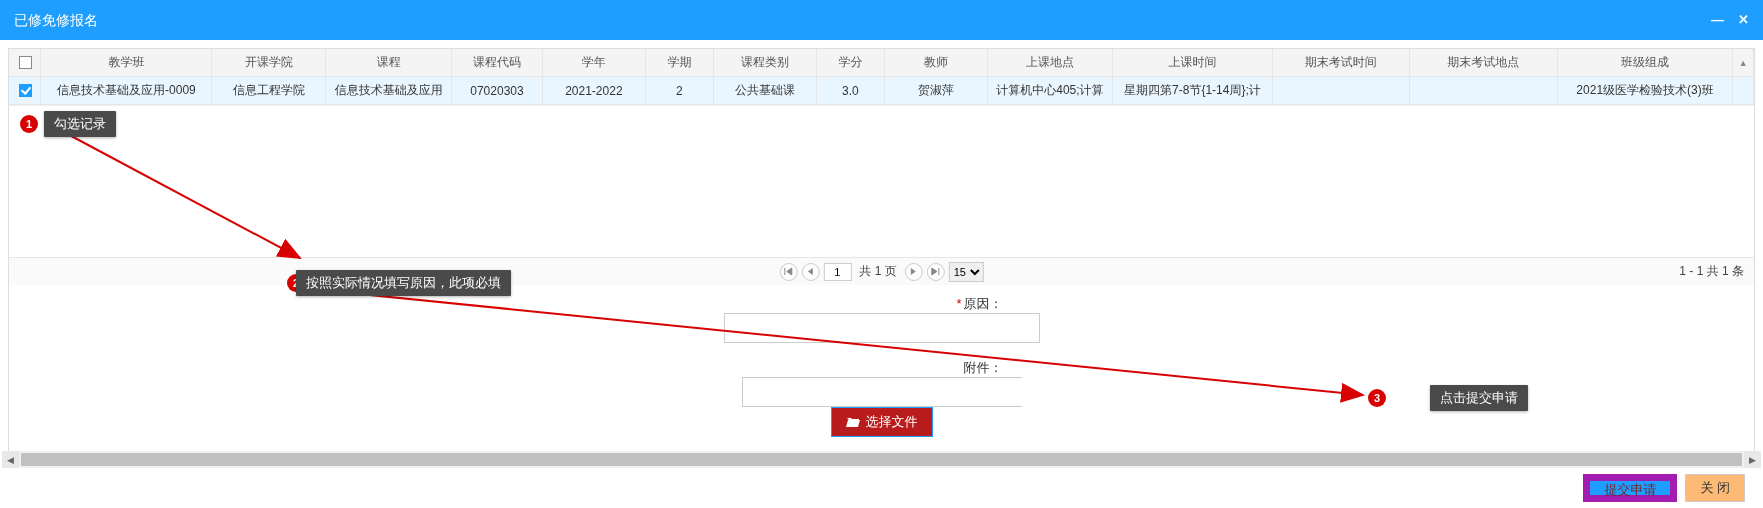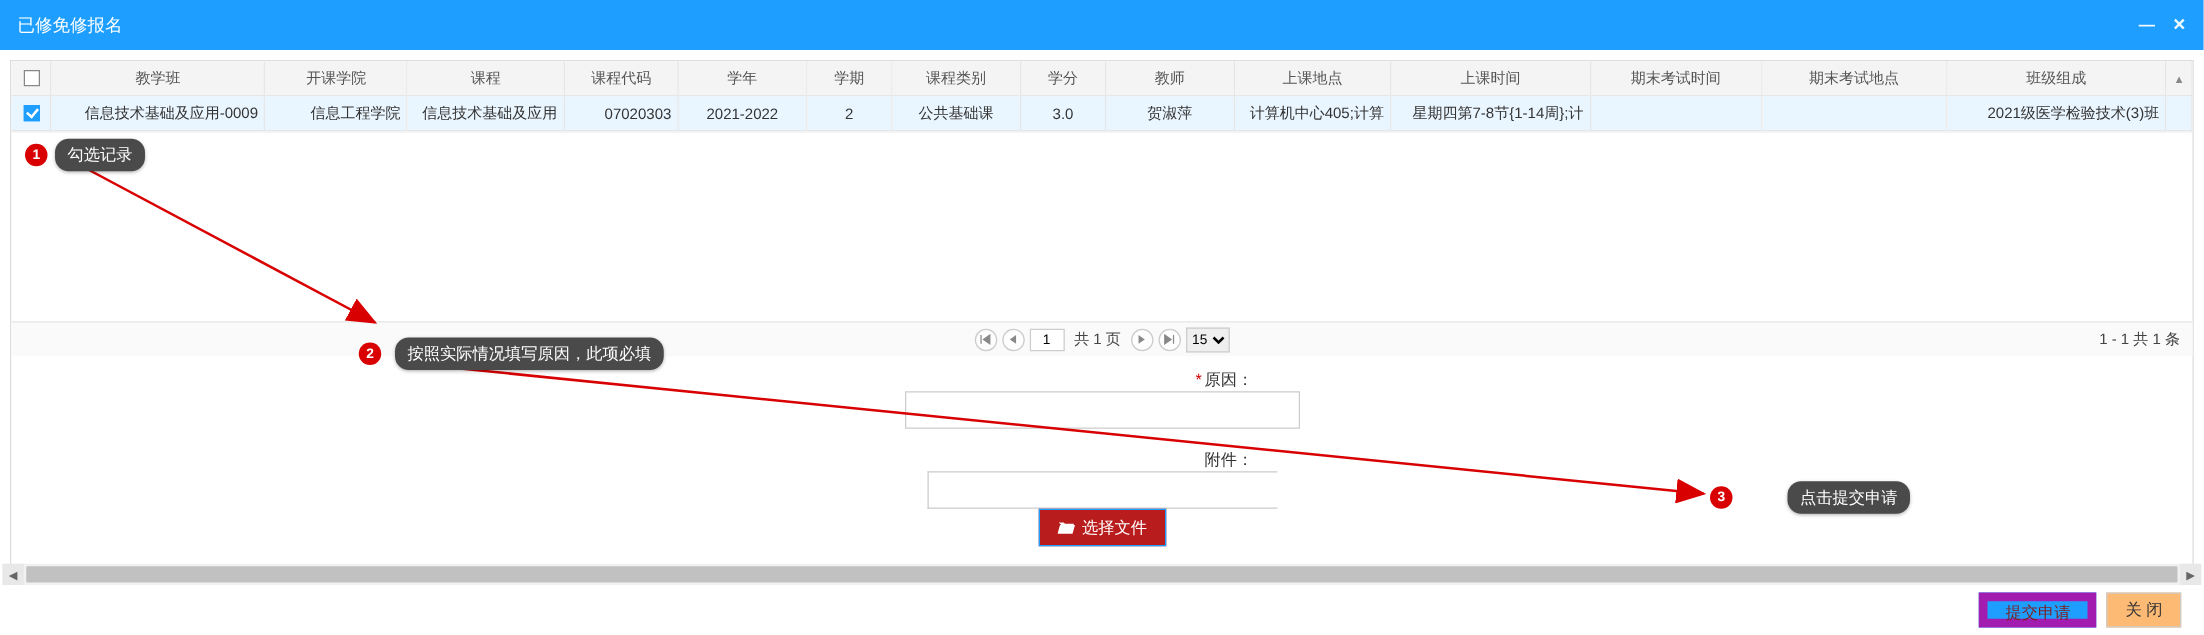--- a/index.html
+++ b/index.html
@@ -16,21 +16,21 @@
 
   
   .tbl-wrap { flex: 0 0 auto; overflow: hidden; border-bottom: 1px solid #eee; }
   table.grid { width: 100%; border-collapse: collapse; table-layout: fixed; }
   table.grid th, table.grid td { border-right: 1px solid #e6e6e6; border-bottom: 1px solid #e6e6e6; padding: 4px 5px; text-align: center; font-size: 12px; white-space: nowrap; overflow: hidden; text-overflow: ellipsis; height: 22px; }
   table.grid th { background: #f4f4f4; font-weight: normal; color: #555; }
   table.grid th.chk-col, table.grid td.chk-col { width: 28px; }
   table.grid th.scroll-col { width: 18px; }
   table.grid td { background: #fff; }
   table.grid tr.sel td { background: #eaf6ff; }
-  table.grid td.left, table.grid th.left { text-align: right; }
+  table.grid td.left, table.grid th.left { text-align: center; }
 
   
   .mid-gap { flex: 1 1 auto; position: relative; }
 
   
   .pager-bar { flex: 0 0 28px; border-top: 1px solid #e6e6e6; background: #fafafa; display: flex; align-items: center; position: relative; padding: 0 10px; height: 28px; }
   .pager-center { position: absolute; left: 50%; transform: translateX(-50%); display: flex; align-items: center; gap: 4px; }
   .pg-btn { width: 18px; height: 18px; border: 1px solid #ccc; border-radius: 9px; background: #fdfdfd; display: inline-flex; align-items: center; justify-content: center; color: #888; font-size: 10px; cursor: pointer; }
   .pg-input { width: 28px; height: 18px; border: 1px solid #ccc; text-align: center; font-size: 11px; }
   .pg-text { font-size: 12px; color: #444; margin: 0 4px; }
@@ -52,21 +52,21 @@
   .h-scroll-arrow { width: 17px; height: 17px; background: #e8e8e8; color: #666; display: inline-flex; align-items: center; justify-content: center; font-size: 9px; }
 
   
   .action-bar { position: absolute; left: 0; right: 0; bottom: 0; height: 40px; background: #fff; display: flex; justify-content: flex-end; align-items: center; padding-right: 18px; gap: 8px; }
   .btn-primary { background: #1e9fff; color: #7f1d1d; border: 7px solid #a21caf; height: 28px; padding: 0 14px; font-size: 13px; cursor: pointer; }
   .btn-default { background: #fdba74; color: #333; border: 1px solid #ccc; height: 28px; padding: 0 14px; font-size: 13px; cursor: pointer; }
 
   
   .anno-layer { position: absolute; inset: 0; pointer-events: none; z-index: 50; }
   .anno-layer svg { width: 100%; height: 100%; }
-  .anno-bubble { position: absolute; background: #4a4a4a; color: #fff; padding: 4px 10px; border-radius: 11px; font-size: 13px; white-space: nowrap; display: flex; align-items: center; box-shadow: 0 1px 3px rgba(0,0,0,.3); }
+  .anno-bubble { position: absolute; background: #4a4a4a; color: #fff; padding: 4px 10px; border-radius: 1px; font-size: 13px; white-space: nowrap; display: flex; align-items: center; box-shadow: 0 1px 3px rgba(0,0,0,.3); }
   .anno-num { position: absolute; width: 18px; height: 18px; background: #d80000; color: #fff; border-radius: 9px; font-size: 11px; display: flex; align-items: center; justify-content: center; font-weight: bold; }
   .chk { appearance: none; width: 13px; height: 13px; border: 1px solid #888; background: #fff; vertical-align: middle; position: relative; cursor: pointer; }
   .chk:checked { background: #1e9fff; border-color: #1e9fff; }
   .chk:checked::after { content: ""; position: absolute; left: 3px; top: 0px; width: 4px; height: 7px; border: solid #fff; border-width: 0 2px 2px 0; transform: rotate(40deg); }
   .tbl-vscroll { background: #f4f4f4; }
   .tbl-vscroll .vs-arrow { color: #888; font-size: 9px; display: block; text-align: center; line-height: 10px; }
 </style>
 </head>
 <body>
 
@@ -200,17 +200,17 @@
 
     <line x1="60" y1="130" x2="300" y2="258" stroke="#d80000" stroke-width="2" marker-end="url(#arrowhead)"></line>
 
     <line x1="320" y1="290" x2="1363" y2="395" stroke="#d80000" stroke-width="2" marker-end="url(#arrowhead)"></line>
   </svg>
 
   <div class="anno-num" style="left:20px; top:115px;">1</div>
   <div class="anno-bubble" style="left:44px; top:111px;">勾选记录</div>
 
   <div class="anno-num" style="left:287px; top:274px;">2</div>
-  <div class="anno-bubble" style="left:316px; top:270px;">按照实际情况填写原因，此项必填</div>
+  <div class="anno-bubble" style="left:296px; top:270px;">按照实际情况填写原因，此项必填</div>
 
   <div class="anno-num" style="left:1368px; top:389px;">3</div>
   <div class="anno-bubble" style="left:1391px; top:385px;margin-left:39px;">点击提交申请</div>
 </div>
 
 </body></html>

